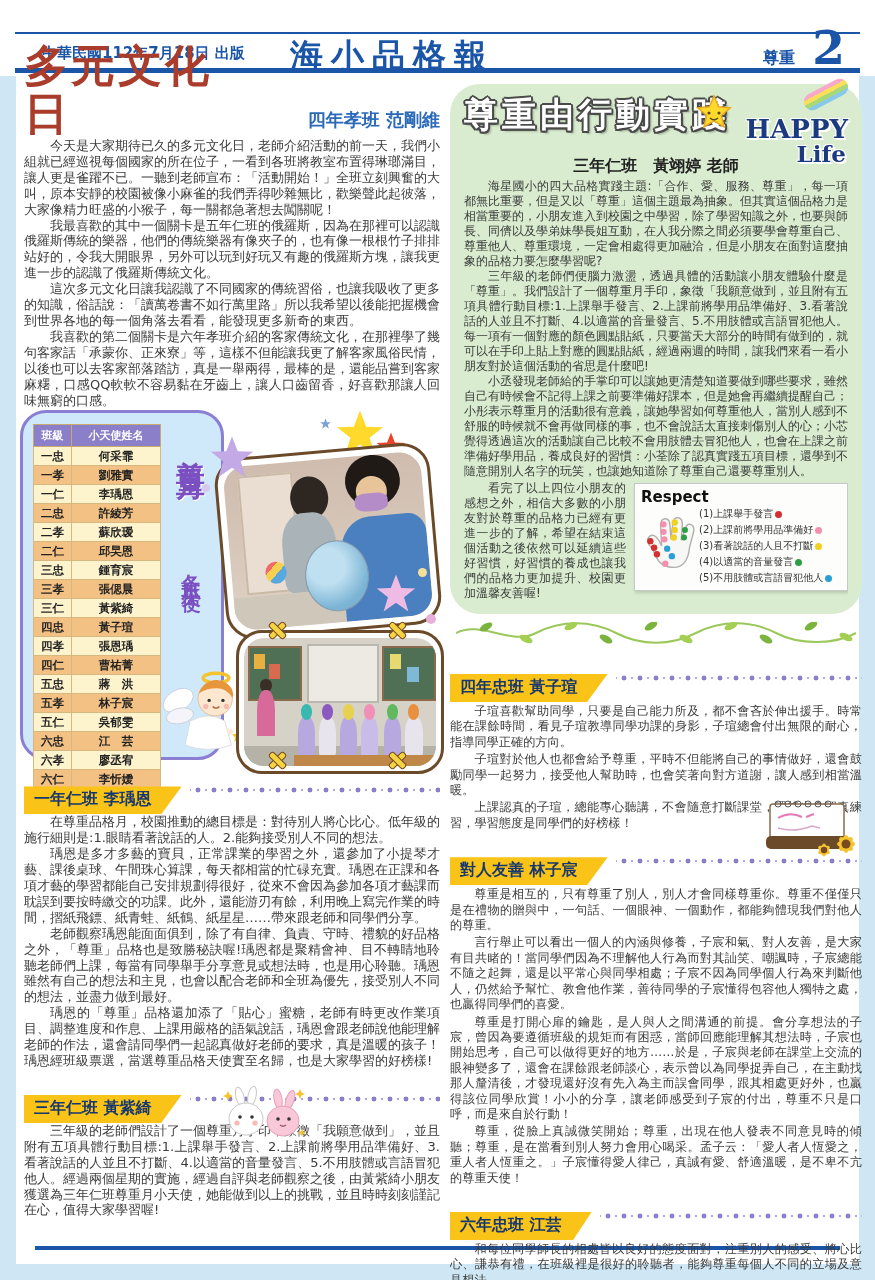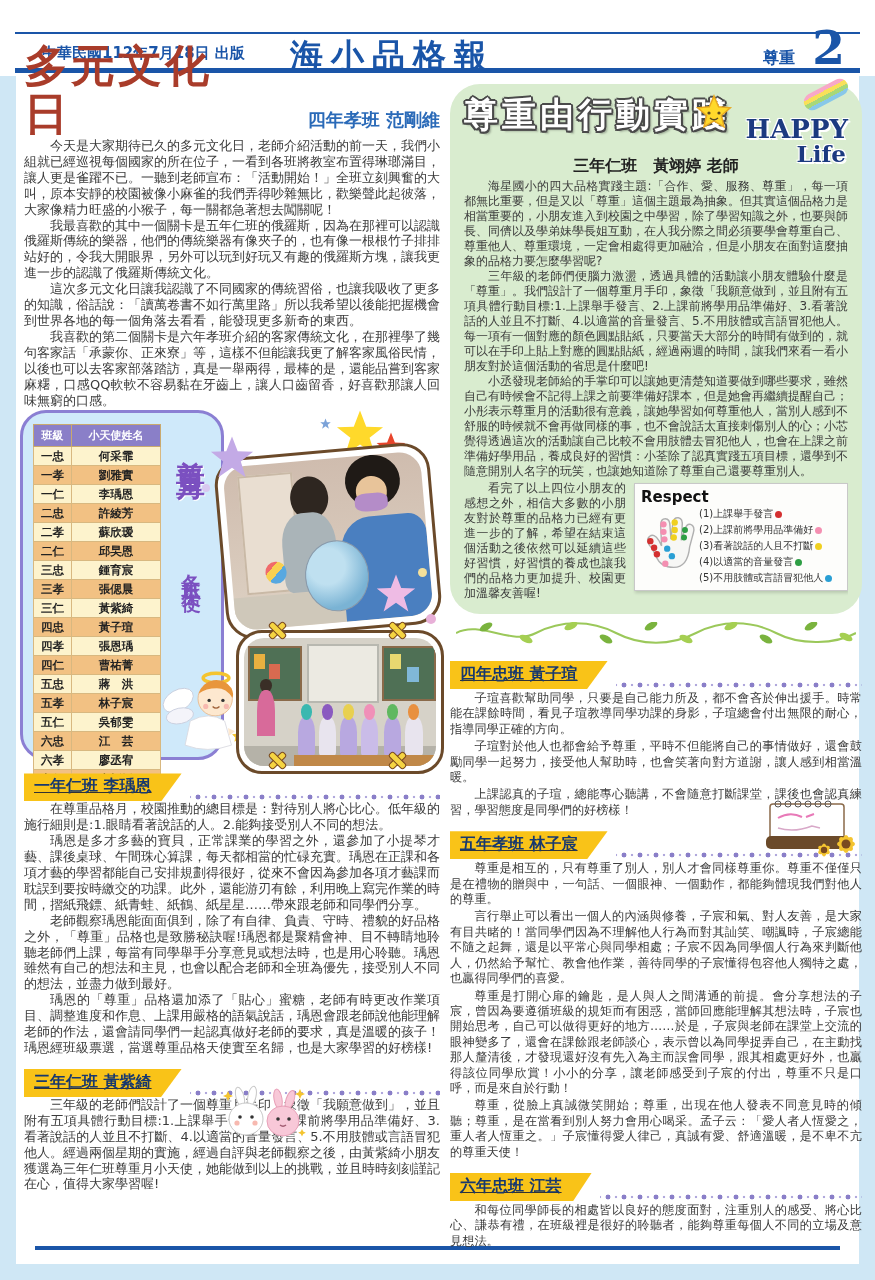--- a/index.html
+++ b/index.html
@@ -72,21 +72,21 @@
   .p2-teacher{position:absolute;left:7%;top:40%;width:9%;height:36%;background:#d86a9a;border-radius:45% 45% 0 0;}
   .p2-thead{position:absolute;left:8.5%;top:32%;width:6%;height:10%;background:#3a2e26;border-radius:50%;}
   .p2-desk{position:absolute;left:26%;bottom:0;width:74%;height:9%;background:#c08848;}
   .stu{position:absolute;bottom:9%;width:9%;height:30%;border-radius:40% 40% 8% 8%;background:#b8a8e0;}
   .stu i{position:absolute;left:18%;top:-32%;width:64%;height:40%;border-radius:50%;display:block;}
   .xmark{position:absolute;width:18px;height:18px;}
   .xmark:before,.xmark:after{content:"";position:absolute;left:7px;top:-1px;width:5px;height:19px;border-radius:3px;
         background:#f5d442;border:1.5px solid #7a4a1f;}
   .xmark:before{transform:rotate(45deg);} .xmark:after{transform:rotate(-45deg);}
   
-  .secrow{display:flex;align-items:flex-end;margin-top:13px;text-decoration:underline;}
+  .secrow{display:flex;align-items:flex-start;margin-top:26px;}
   .banner{background:#f9c318;clip-path:polygon(0 0,100% 0,87% 100%,0 100%);
           padding:3px 30px 4px 10px;font-size:16px;font-weight:900;color:#17386e;white-space:nowrap;}
   .dotline{flex:1;height:8px;margin-left:8px;background-repeat:repeat-x;
      background-image:radial-gradient(circle,#8a7fc8 2.2px,transparent 2.7px),radial-gradient(circle,#b0a8dc 1.2px,transparent 1.6px);
      background-size:16px 8px,16px 8px;background-position:0 50%,8px 50%;}
   
   .green-panel{background:#d9eccf;border-radius:30px;padding:8px 14px 12px;min-height:530px;box-sizing:border-box;}
   .gp-head{display:flex;align-items:flex-start;}
   .bubble-title{flex:1;font-size:34px;font-weight:900;letter-spacing:4px;color:#fff;white-space:nowrap;
      text-shadow:2px 0 0 #4a4a4a,-2px 0 0 #4a4a4a,0 2px 0 #4a4a4a,0 -2px 0 #4a4a4a,
@@ -402,21 +402,21 @@
 
     <div class="secrow">
       <div class="banner">四年忠班 黃子瑄</div>
       <div class="dotline"></div>
     </div>
     <p class="rp2">子瑄喜歡幫助同學，只要是自己能力所及，都不會吝於伸出援手。時常能在課餘時間，看見子瑄教導同學功課的身影，子瑄總會付出無限的耐心，指導同學正確的方向。</p>
     <p class="rp2">子瑄對於他人也都會給予尊重，平時不但能將自己的事情做好，還會鼓勵同學一起努力，接受他人幫助時，也會笑著向對方道謝，讓人感到相當溫暖。</p>
     <p class="rp2">上課認真的子瑄，總能專心聽講，不會隨意打斷課堂，課後也會認真練習，學習態度是同學們的好榜樣！</p>
 
     <div class="secrow">
-      <div class="banner">五年孝班 林子宸</div>
+      <div class="banner">對人友善 林子宸</div>
       <div class="dotline"></div>
     </div>
     <p class="rp2">尊重是相互的，只有尊重了別人，別人才會同樣尊重你。尊重不僅僅只是在禮物的贈與中，一句話、一個眼神、一個動作，都能夠體現我們對他人的尊重。</p>
     <p class="rp2">言行舉止可以看出一個人的內涵與修養，子宸和氣、對人友善，是大家有目共睹的！當同學們因為不理解他人行為而對其訕笑、嘲諷時，子宸總能不隨之起舞，還是以平常心與同學相處；子宸不因為同學個人行為來判斷他人，仍然給予幫忙、教會他作業，善待同學的子宸懂得包容他人獨特之處，也贏得同學們的喜愛。</p>
     <p class="rp2">尊重是打開心扉的鑰匙，是人與人之間溝通的前提。會分享想法的子宸，曾因為要遵循班級的規矩而有困惑，當師回應能理解其想法時，子宸也開始思考，自己可以做得更好的地方……於是，子宸與老師在課堂上交流的眼神變多了，還會在課餘跟老師談心，表示曾以為同學捉弄自己，在主動找那人釐清後，才發現還好沒有先入為主而誤會同學，跟其相處更好外，也贏得該位同學欣賞！小小的分享，讓老師感受到子宸的付出，尊重不只是口呼，而是來自於行動！</p>
     <p class="rp2">尊重，從臉上真誠微笑開始；尊重，出現在他人發表不同意見時的傾聽；尊重，是在當看到別人努力會用心喝采。孟子云：「愛人者人恆愛之，重人者人恆重之。」子宸懂得愛人律己，真誠有愛、舒適溫暖，是不卑不亢的尊重天使！</p>
 
     <div class="secrow">
       <div class="banner">六年忠班 江芸</div>
       <div class="dotline"></div>

